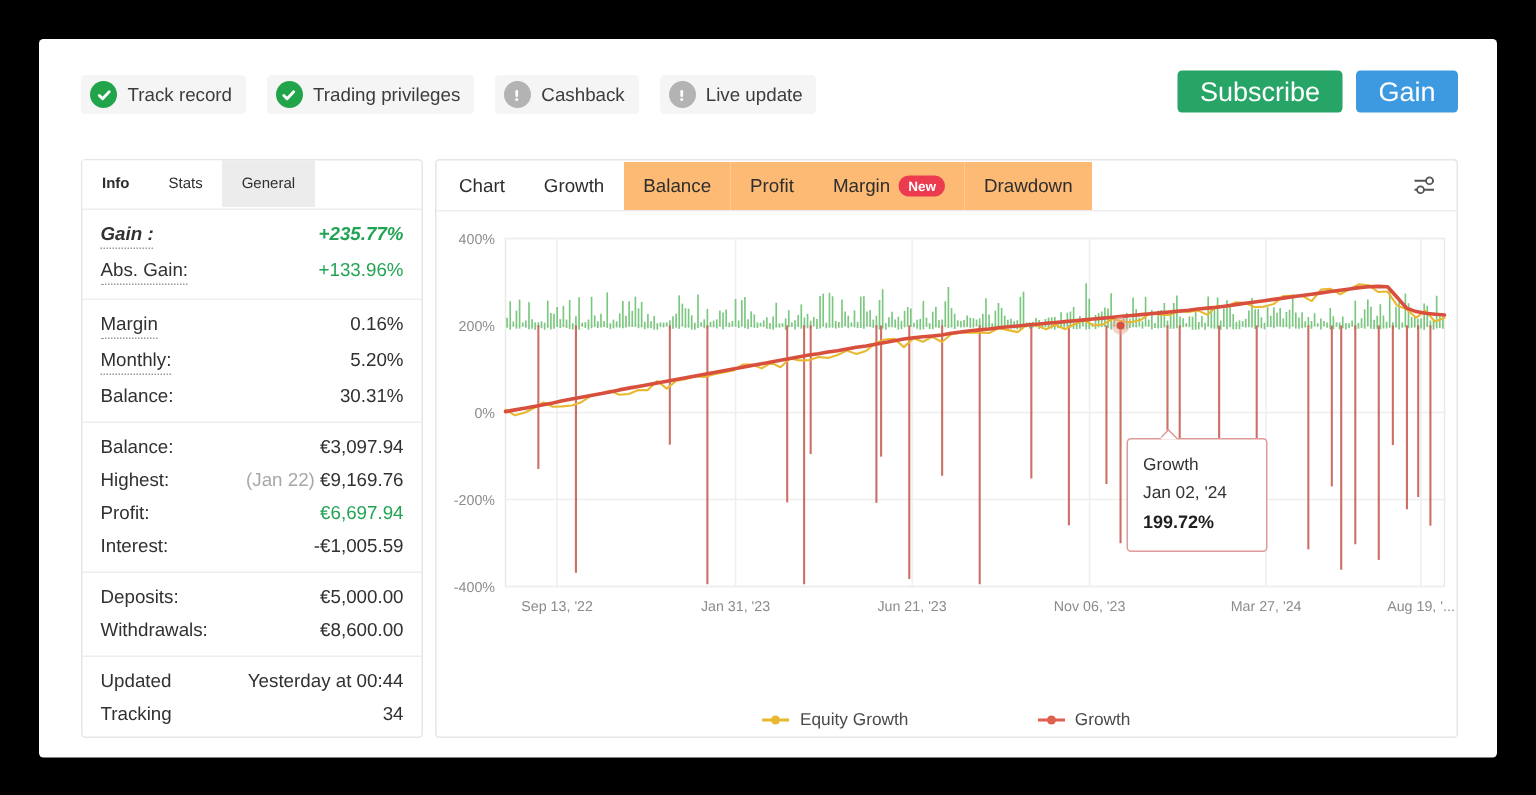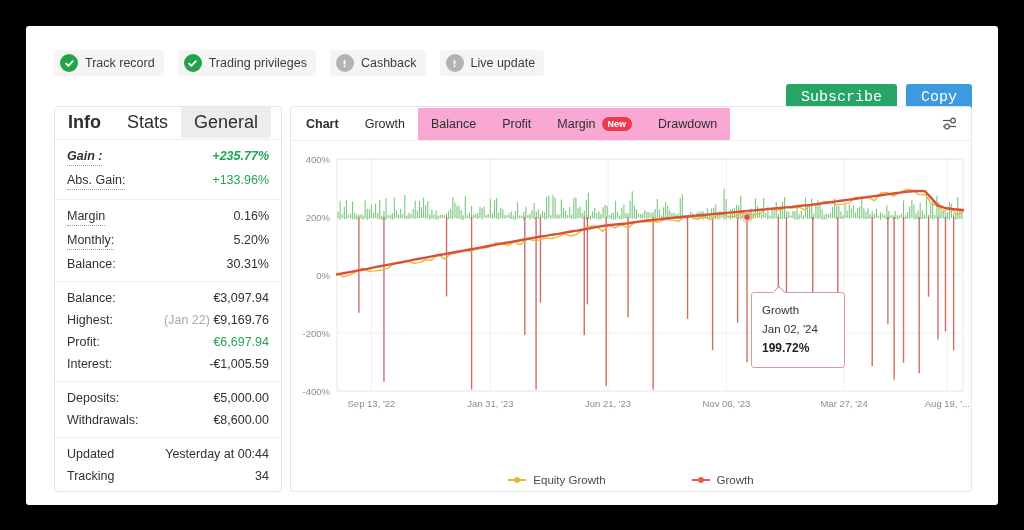--- a/index.html
+++ b/index.html
@@ -64,48 +64,47 @@
   }
   #actions {
     position: absolute;
     right: 26px; top: 21px;
     display: flex;
     gap: 9px;
   }
   .btn {
     border: none;
     color: #ffffff;
-    font-size: 15px;
-    font-family: Liberation Mono, monospace;
+    font-size: 18px;
+    font-family: Liberation Sans, sans-serif;
     border-radius: 3px;
     padding: 7px 15px;
     cursor: pointer;
     line-height: 14px;
-    margin-top: 37px;
   }
   .btn-subscribe { background: #27a567; }
   .btn-copy { background: #3d9ae0; }
 
   
   #stats-card {
     position: absolute;
     left: 28px; top: 80px;
     width: 228px; height: 386px;
     background: #ffffff;
     border: 1px solid #e6e6e6;
     border-radius: 3px;
     box-sizing: border-box;
   }
   #stats-tabs {
     display: flex;
     height: 32px;
     border-bottom: 1px solid #ededed;
   }
   .stab {
-    font-size: 18px;
+    font-size: 10px;
     color: #2e2e2e;
     padding: 0 13px;
     display: flex;
     align-items: center;
     cursor: pointer;
     background: #ffffff;
     height: 31px;
     box-sizing: border-box;
   }
   .stab.inactive { background: #ececec; }
@@ -157,22 +156,22 @@
     color: #2e2e2e;
     padding: 0 13px;
     height: 32px;
     display: flex;
     align-items: center;
     gap: 6px;
     cursor: pointer;
     background: #ffffff;
     box-sizing: border-box;
   }
-  .ctab.inactive { background: #f9a8d4; }
-  .ctab.bold { font-weight: bold; }
+  .ctab.inactive { background: #fdba74; }
+  .ctab.bold { font-weight: normal; }
   .newpill {
     background: #ec3b4e;
     color: #ffffff;
     font-size: 9px;
     font-weight: bold;
     border-radius: 8px;
     padding: 2px 6px;
     line-height: 10px;
   }
   #settings-btn {
@@ -299,21 +298,21 @@
               <svg width="11" height="11" viewBox="0 0 11 11">
                 <rect x="4.6" y="2" width="1.8" height="4.6" rx="0.8" fill="#fff"></rect>
                 <circle cx="5.5" cy="8.3" r="1" fill="#fff"></circle>
               </svg>
             </span>
             <span class="badge-label">Live update</span>
           </div>
         </div>
       <div id="actions">
         <button class="btn btn-subscribe">Subscribe</button>
-        <button class="btn btn-copy">Copy</button>
+        <button class="btn btn-copy">Gain</button>
       </div>
     </div>
 
     <div id="stats-card">
       <div id="stats-tabs">
           <div class="stab bold">Info</div>
           <div class="stab">Stats</div>
           <div class="stab inactive">General</div>
         </div>
       <div id="stats-body">

